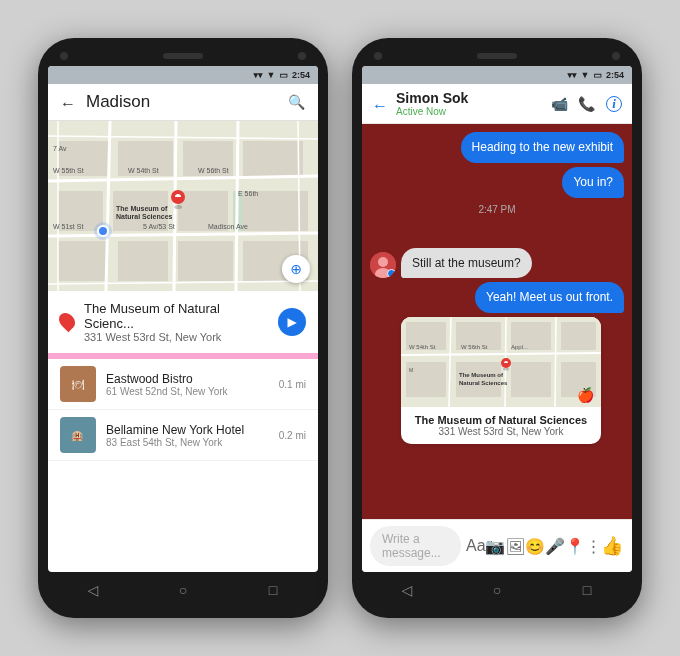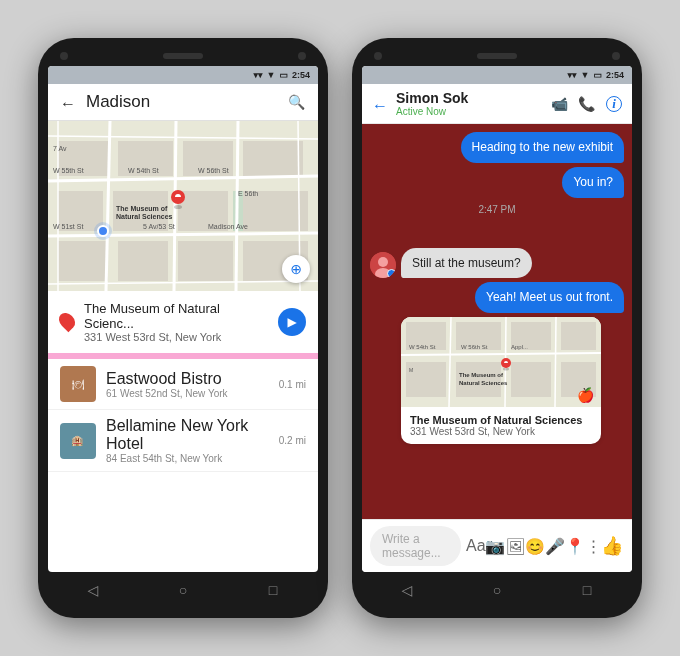--- a/index.html
+++ b/index.html
@@ -181,21 +181,21 @@
       width: 36px;
       height: 36px;
       border-radius: 4px;
       flex-shrink: 0;
       overflow: hidden;
     }
     .nearby-info {
       flex: 1;
     }
     .nearby-name {
-      font-size: 16px;
+      font-size: 12px;
       font-weight: 500;
       color: #222;
     }
     .nearby-addr {
       font-size: 10px;
       color: #888;
     }
     .nearby-dist {
       font-size: 10px;
       color: #888;
@@ -303,20 +303,21 @@
       box-shadow: 0 1px 4px rgba(0,0,0,0.15);
       margin-left: 31px;
     }
     .location-card-map {
       height: 90px;
       background: #e8e8d8;
       position: relative;
     }
     .location-card-info {
       padding: 7px 9px;
+      text-align: center;
     }
     .location-card-name {
       font-size: 11px;
       font-weight: 700;
       color: #222;
     }
     .location-card-addr {
       font-size: 10px;
       color: #666;
     }
@@ -453,21 +454,21 @@
       <div class="nearby-info">
         <div class="nearby-name">Eastwood Bistro</div>
         <div class="nearby-addr">61 West 52nd St, New York</div>
       </div>
       <div class="nearby-dist">0.1 mi</div>
     </div>
     <div class="nearby-item">
       <div class="nearby-thumb" style="background:#6090a0;display:flex;align-items:center;justify-content:center;font-size:10px;color:#fff;">🏨</div>
       <div class="nearby-info">
         <div class="nearby-name">Bellamine New York Hotel</div>
-        <div class="nearby-addr">84 East 54th St, New York</div>
+        <div class="nearby-addr">83 East 54th St, New York</div>
       </div>
       <div class="nearby-dist">0.2 mi</div>
     </div>
   </div>
 
   <div class="phone-bottom-bar">
     <div class="nav-btn">◁</div>
     <div class="nav-btn">○</div>
     <div class="nav-btn">□</div>
   </div>

